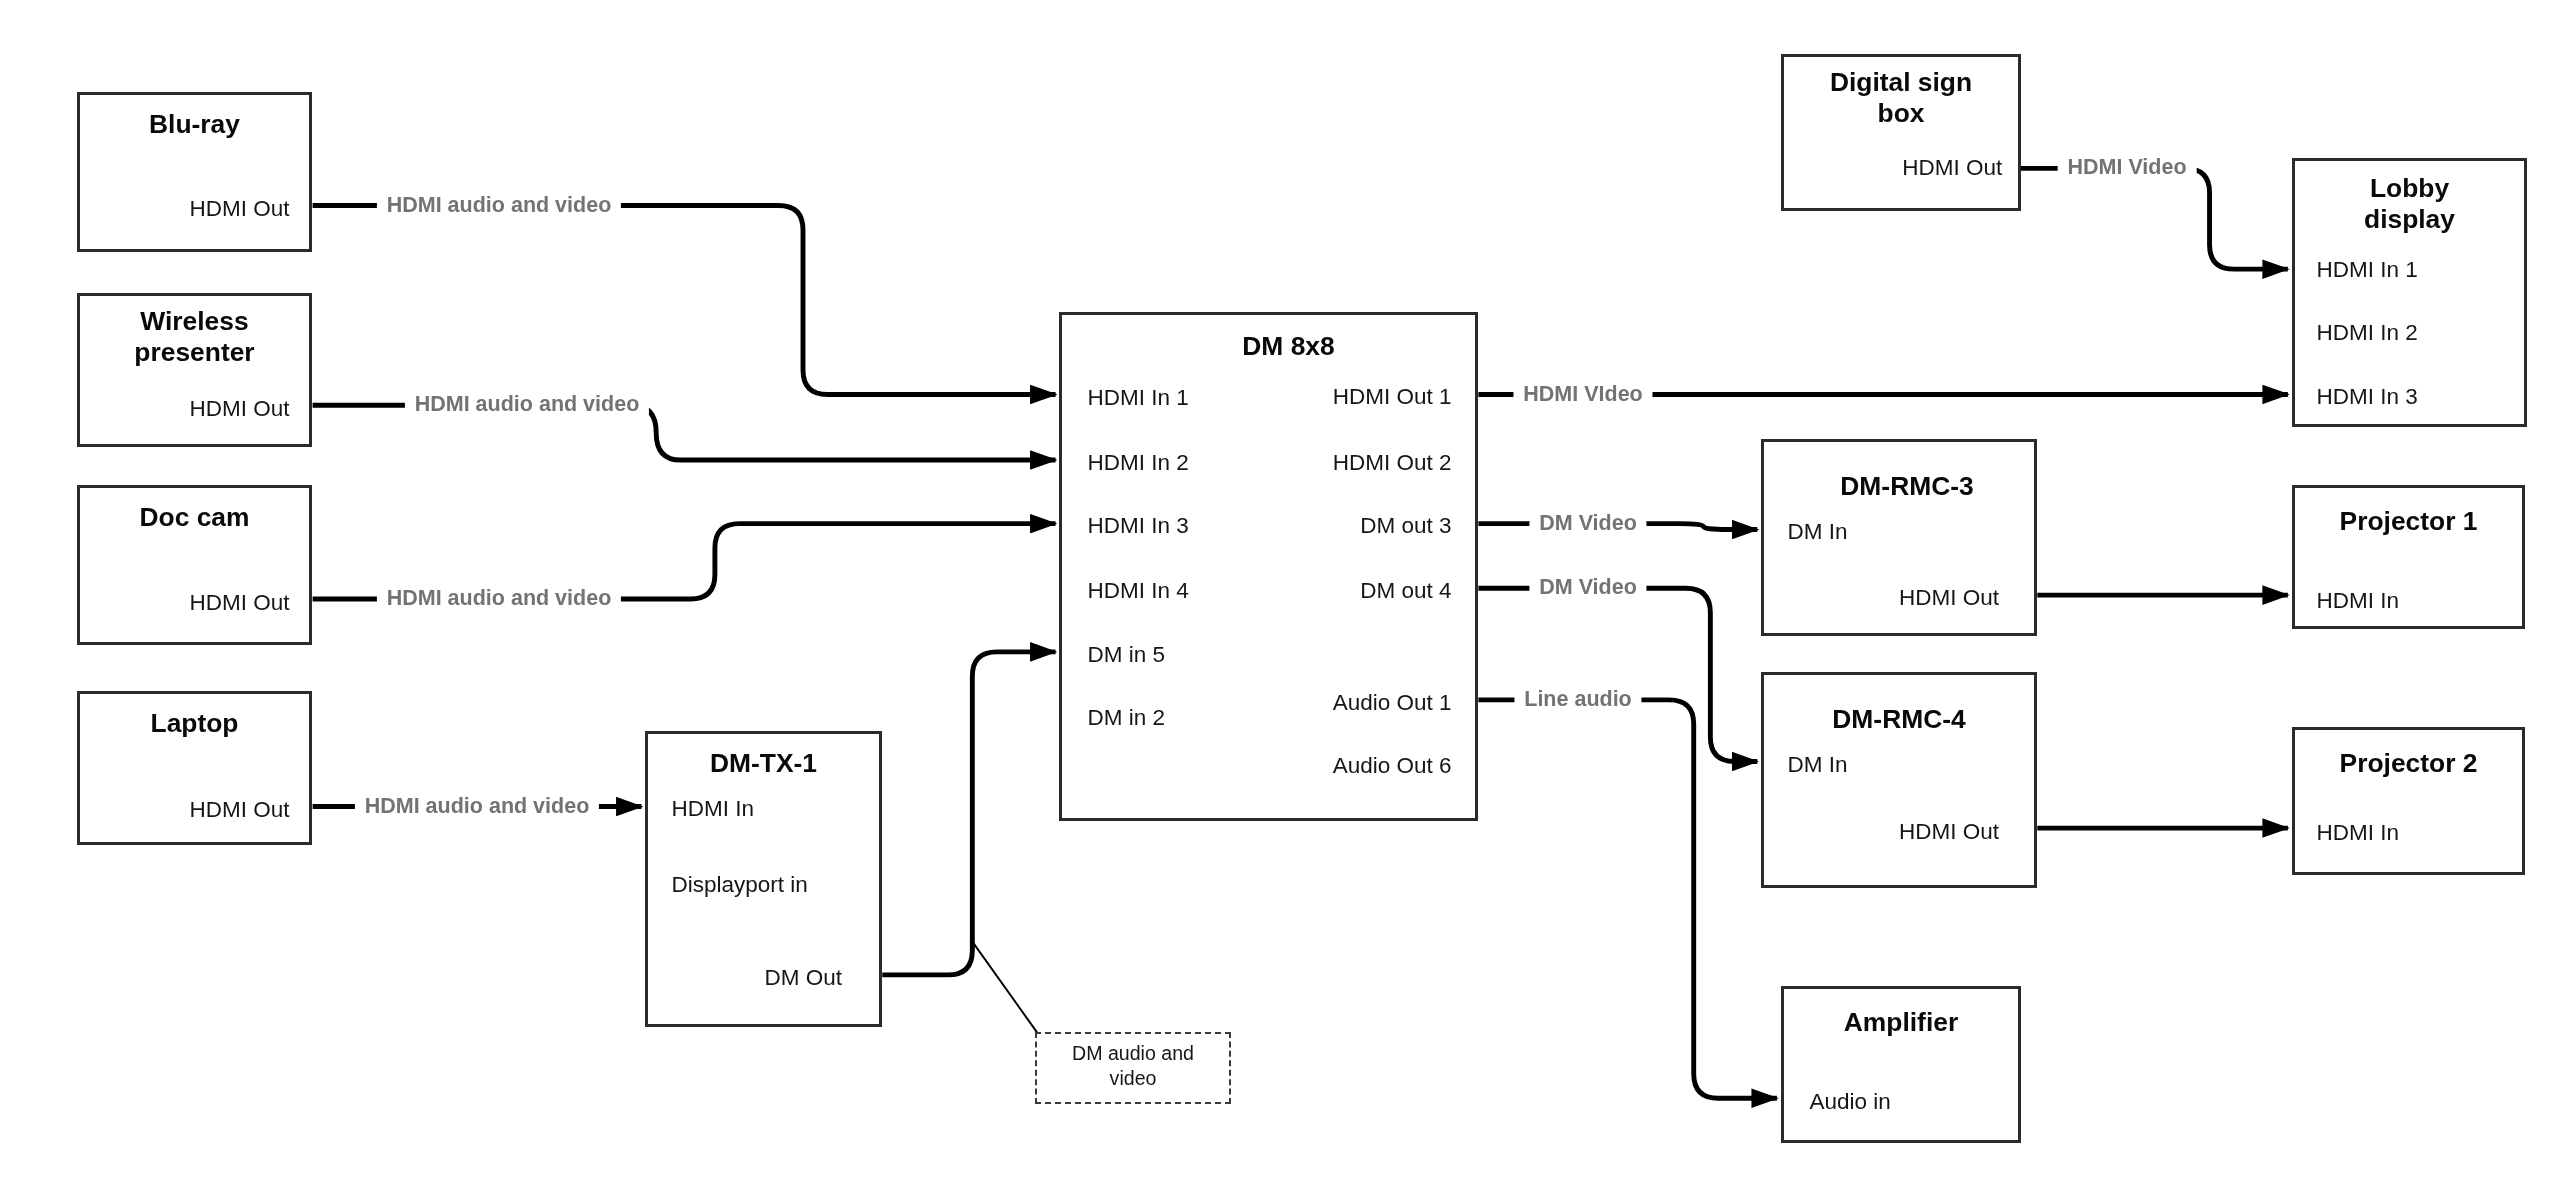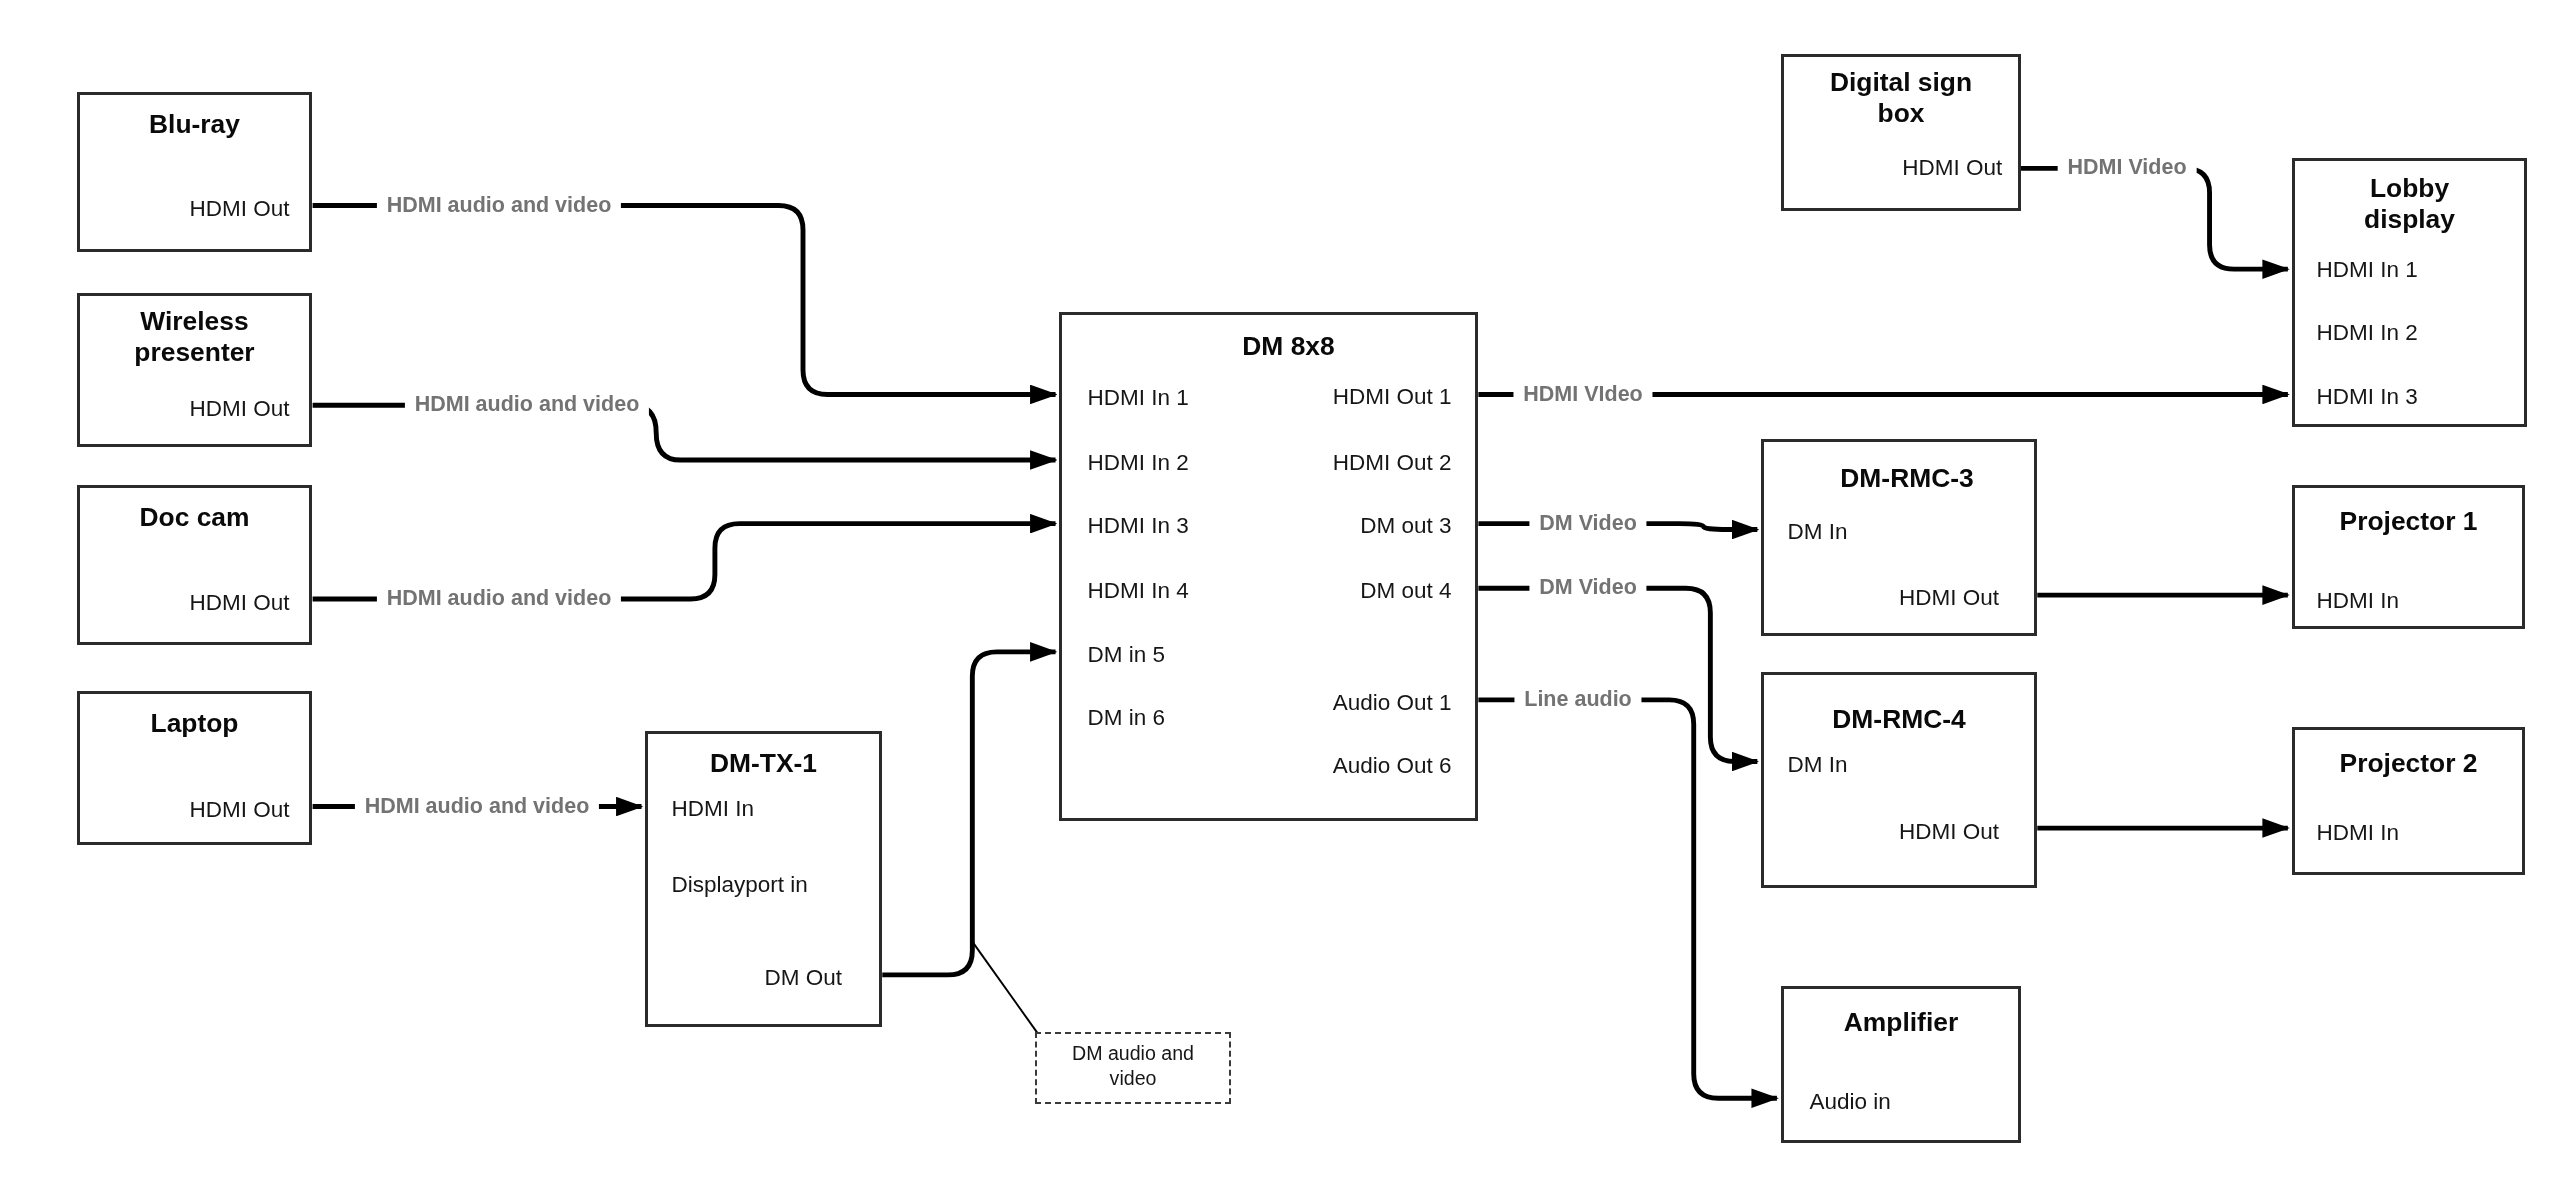--- a/index.html
+++ b/index.html
@@ -87,21 +87,21 @@
     <span class="port right" style="top:244px;padding-right:37px;">DM Out</span>
   </div>
 
   <div class="node" style="left:1059px;top:312px;width:419px;height:509px;padding-left:40px;">
     <span class="title" style="padding-top:15.7px;">DM 8x8</span>
     <span class="port left" style="top:83px;padding-left:25.5px;">HDMI In 1</span>
     <span class="port left" style="top:148px;padding-left:25.5px;">HDMI In 2</span>
     <span class="port left" style="top:211px;padding-left:25.5px;">HDMI In 3</span>
     <span class="port left" style="top:276px;padding-left:25.5px;">HDMI In 4</span>
     <span class="port left" style="top:340px;padding-left:25.5px;">DM in 5</span>
-    <span class="port left" style="top:403px;padding-left:25.5px;">DM in 6</span>
+    <span class="port left" style="top:403px;padding-left:25.5px;">DM in 2</span>
     <span class="port right" style="top:82px;padding-right:23.5px;">HDMI Out 1</span>
     <span class="port right" style="top:148px;padding-right:23.5px;">HDMI Out 2</span>
     <span class="port right" style="top:211px;padding-right:23.5px;">DM out 3</span>
     <span class="port right" style="top:276px;padding-right:23.5px;">DM out 4</span>
     <span class="port right" style="top:388px;padding-right:23.5px;">Audio Out 1</span>
     <span class="port right" style="top:451px;padding-right:23.5px;">Audio Out 6</span>
   </div>
 
   <div class="node" style="left:1781px;top:54px;width:240px;height:157px;">
     <span class="title" style="padding-top:9.8px;">Digital sign
@@ -111,21 +111,21 @@
 
   <div class="node" style="left:2292px;top:158px;width:235px;height:269px;">
     <span class="title" style="padding-top:11.7px;">Lobby
 display</span>
     <span class="port left" style="top:109px;padding-left:21.5px;">HDMI In 1</span>
     <span class="port left" style="top:172px;padding-left:21.5px;">HDMI In 2</span>
     <span class="port left" style="top:236px;padding-left:21.5px;">HDMI In 3</span>
   </div>
 
   <div class="node" style="left:1761px;top:439px;width:276px;height:197px;">
-    <span class="title" style="padding-top:21px;margin-left:16px;">DM-RMC-3</span>
+    <span class="title" style="padding-top:29px;margin-left:16px;">DM-RMC-3</span>
     <span class="port left" style="top:90px;padding-left:23.5px;">DM In</span>
     <span class="port right" style="top:156px;padding-right:35px;">HDMI Out</span>
   </div>
 
   <div class="node" style="left:2292px;top:485px;width:233px;height:144px;">
     <span class="title" style="padding-top:17.6px;">Projector 1</span>
     <span class="port left" style="top:113px;padding-left:21.5px;">HDMI In</span>
   </div>
 
   <div class="node" style="left:1761px;top:672px;width:276px;height:216px;">

